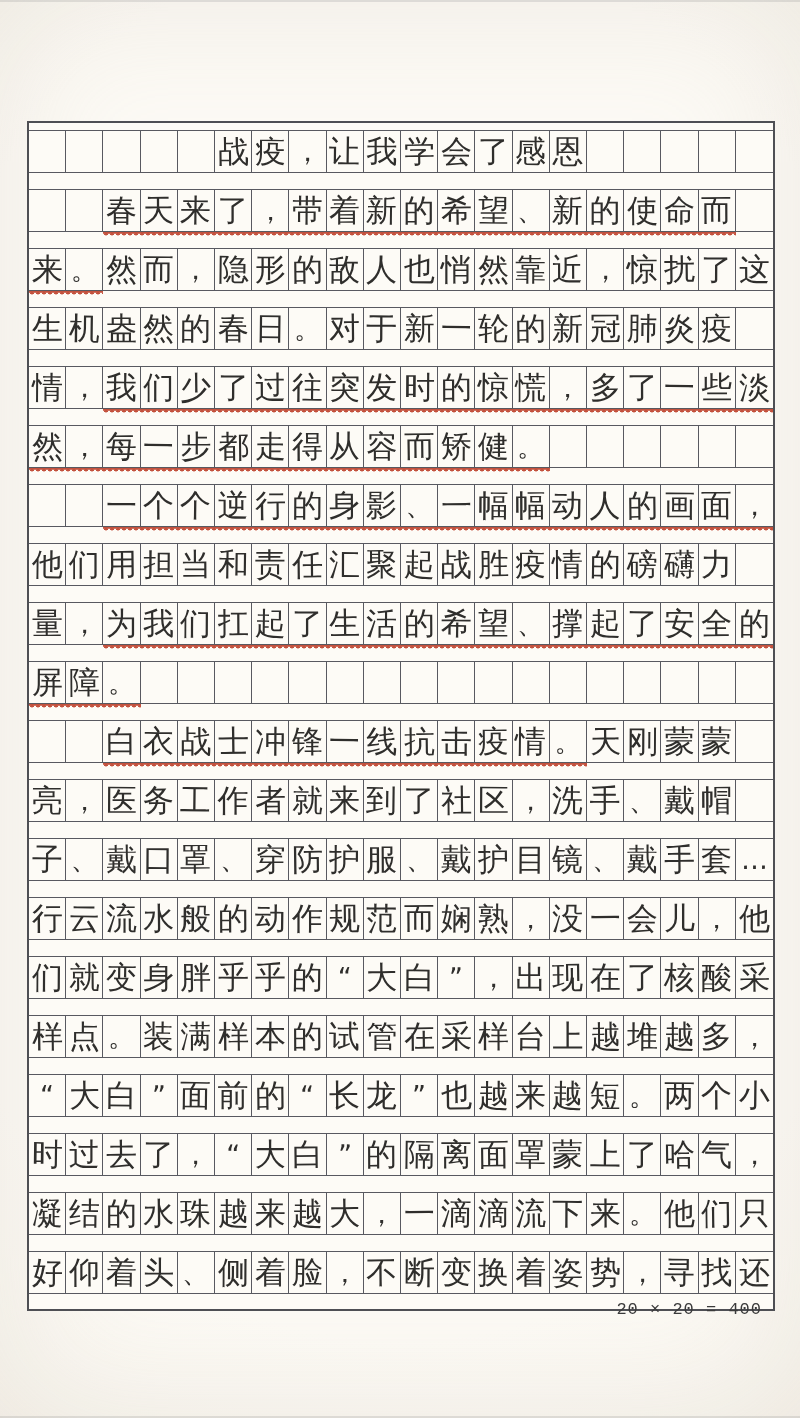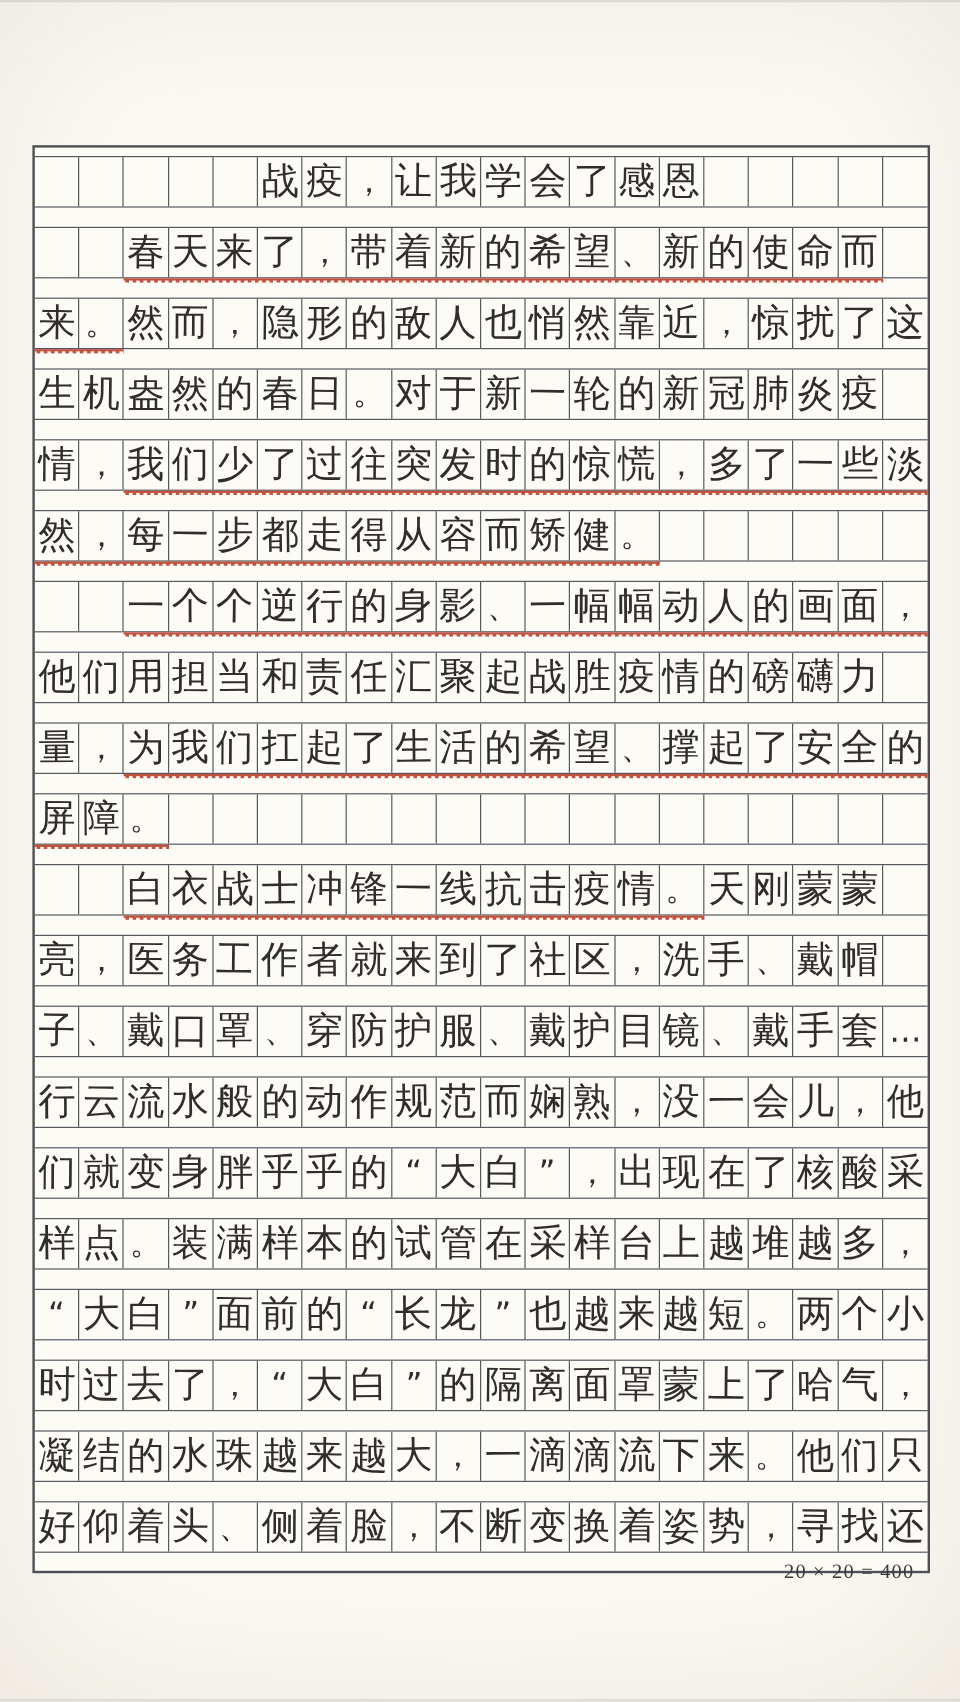--- a/index.html
+++ b/index.html
@@ -46,21 +46,21 @@
     background-image:
       linear-gradient(#bf432e,#bf432e),
       radial-gradient(ellipse 2.6px 2.3px at 3px 1.1px, #bf432e 62%, rgba(191,67,46,0) 65%);
     background-size:100% 1.8px, 6px 5px;
     background-position:0 0, 0 1px;
     background-repeat:no-repeat, repeat-x;
     opacity:.92;
   }
   .footer{
     position:absolute;top:1300px;right:38px;
-    font-family:Liberation Serif, serif;
+    font-family:Liberation Mono, monospace;
     font-size:17px;color:#3a3a3a;letter-spacing:1px;
   }
   .frame-edge{position:absolute;left:0;width:800px;height:2px;background:rgba(150,150,150,0.25);}
   .frame-edge.top{top:0;}
   .frame-edge.bottom{bottom:0;}
 </style>
 </head>
 <body>
 
 <div class="page">

